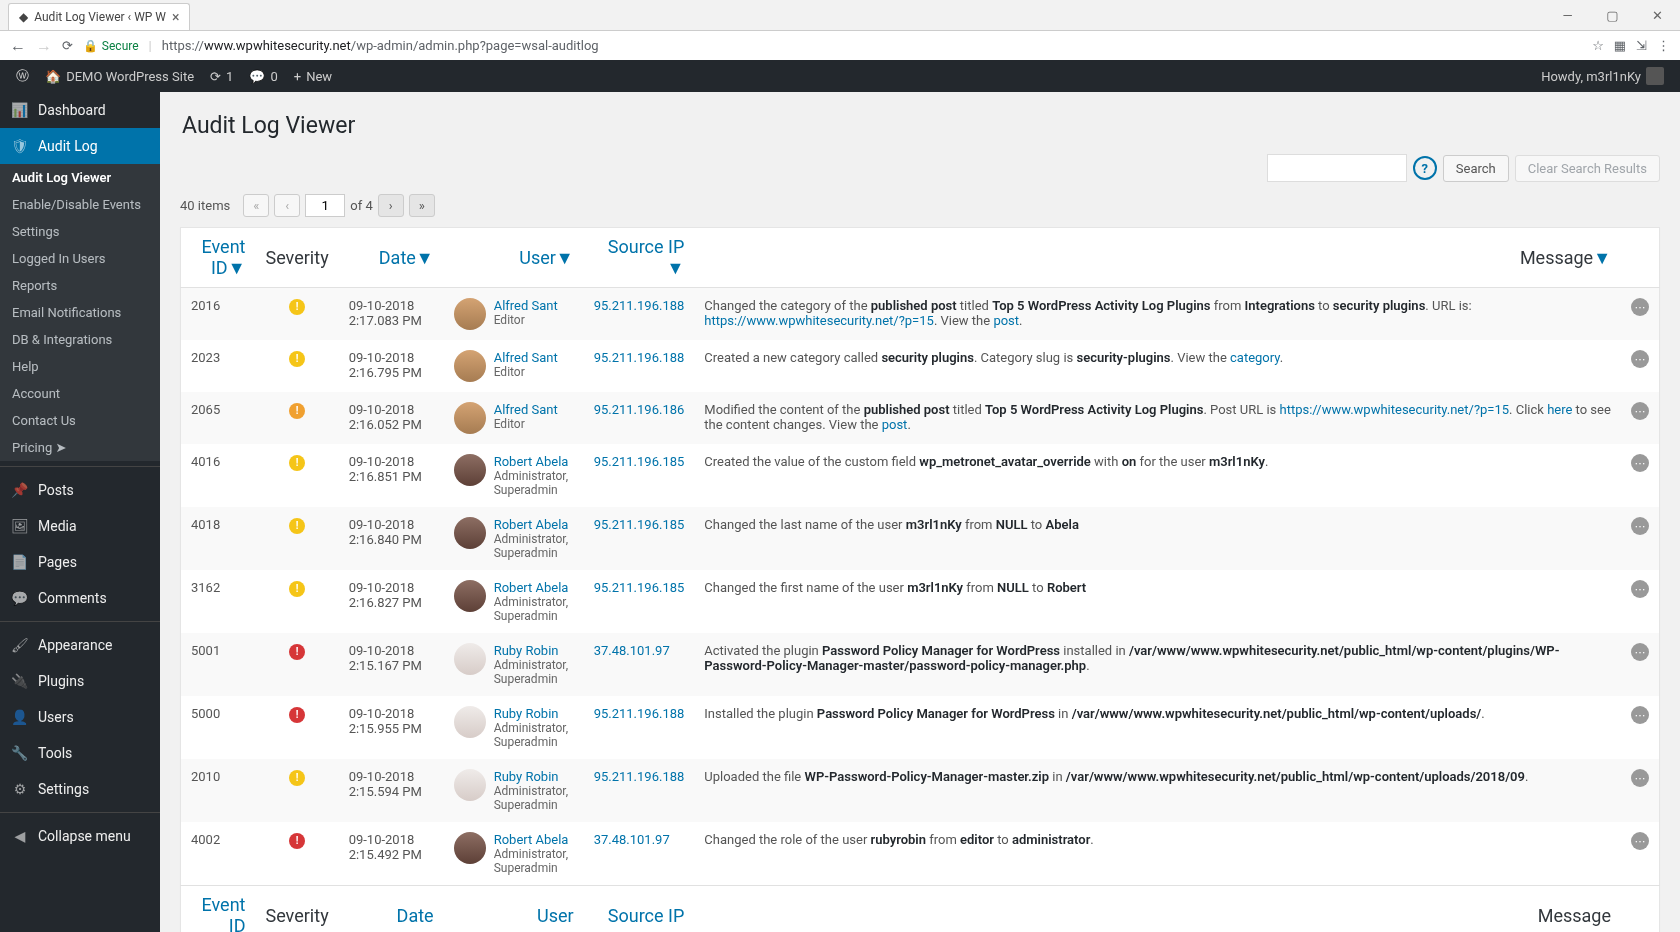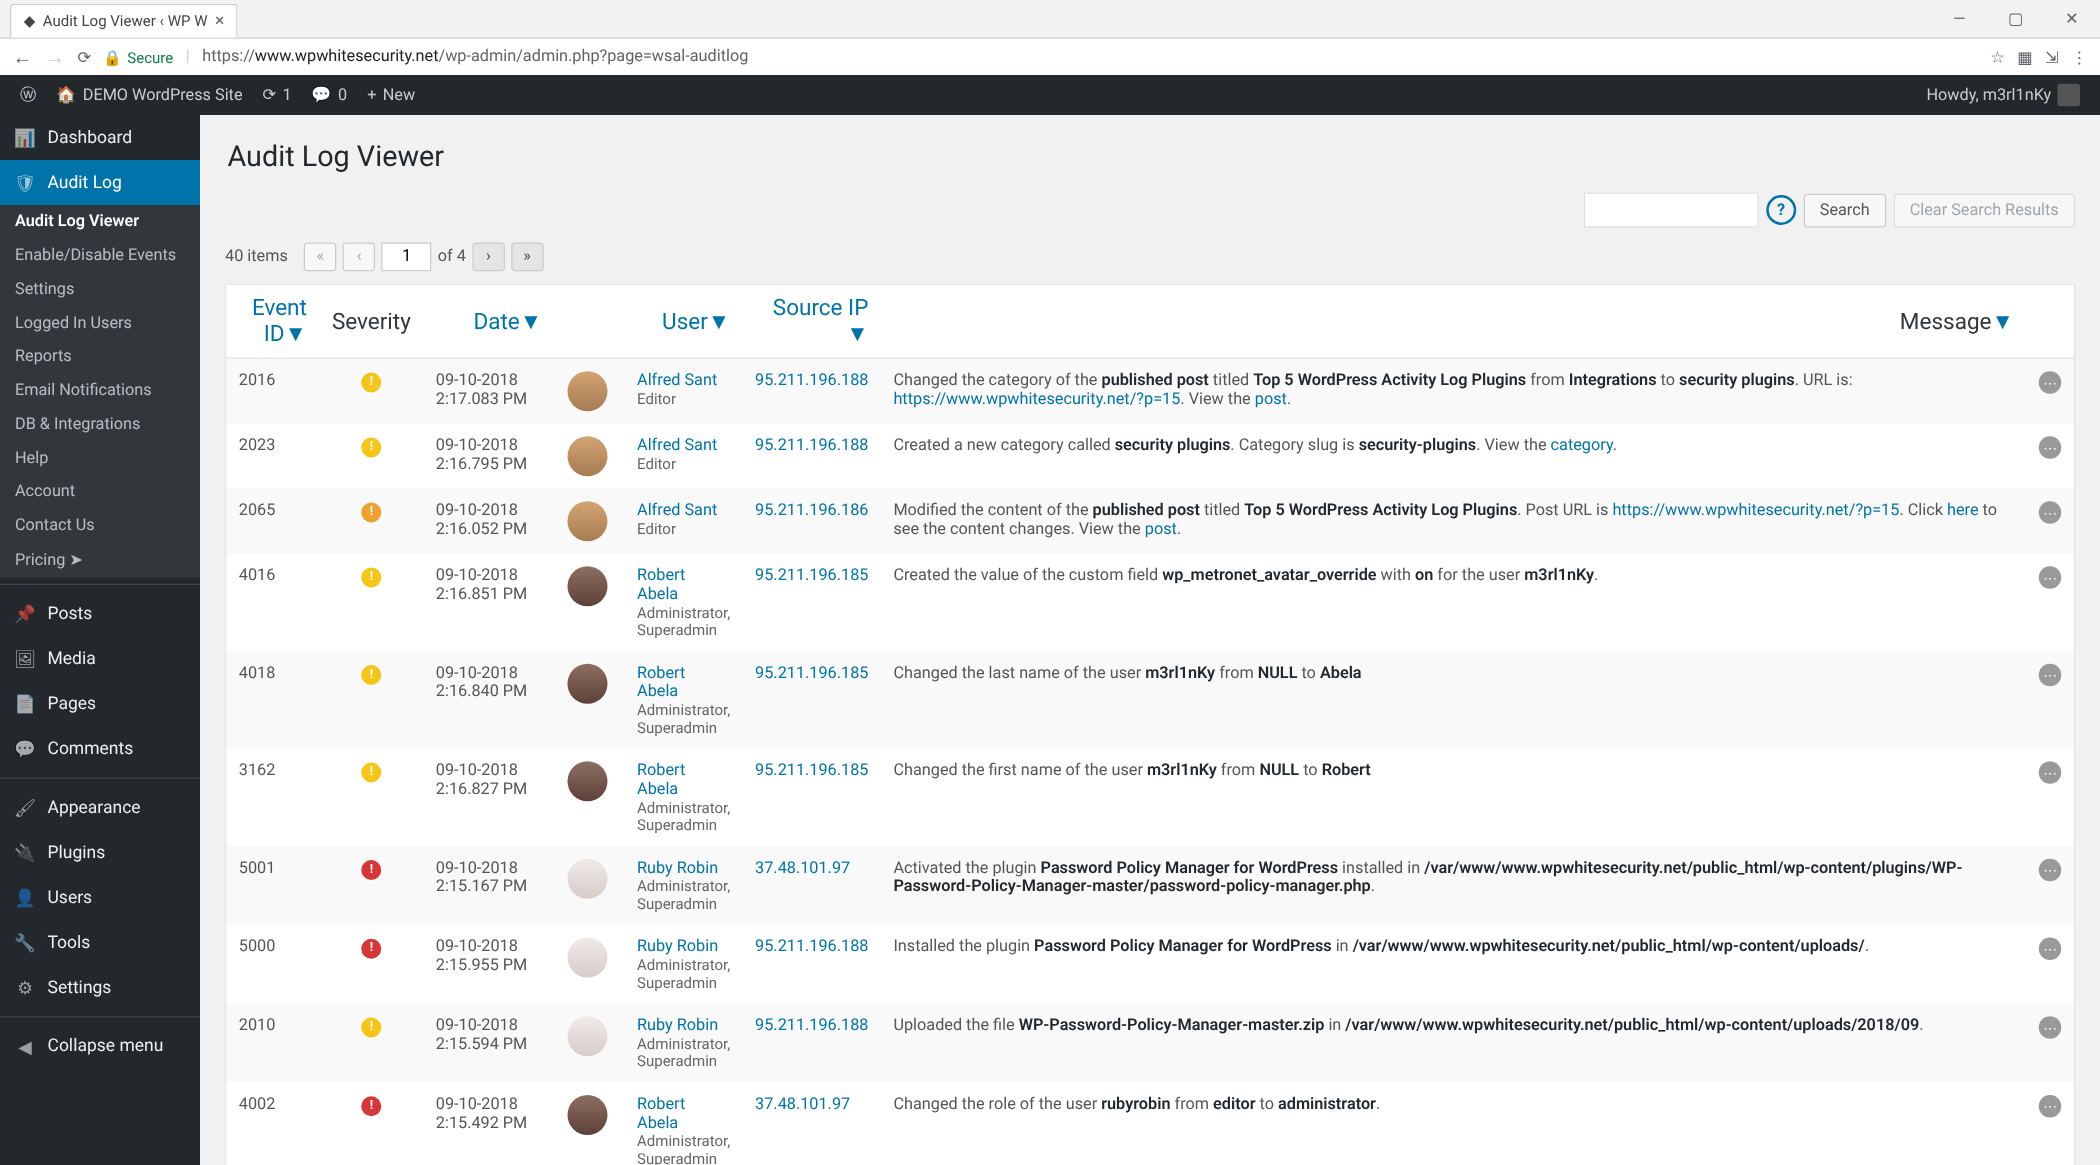--- a/index.html
+++ b/index.html
@@ -68,21 +68,21 @@
 .log-table tfoot th { border-top: 1px solid #e1e1e1; border-bottom: none; }
 
 .severity-dot { width: 16px; height: 16px; border-radius: 50%; display: inline-flex; align-items: center; justify-content: center; color: #fff; font-size: 10px; font-weight: bold; }
 .sev-warning { background: #f5c518; }
 .sev-warning::after { content: '!'; color: #fff; }
 .sev-high { background: #f0a030; }
 .sev-high::after { content: '!'; color: #fff; }
 .sev-critical { background: #d63638; }
 .sev-critical::after { content: '!'; color: #fff; }
 
-.user-cell { display: flex; gap: 24px; align-items: flex-start; }
+.user-cell { display: flex; gap: 8px; align-items: flex-start; }
 .avatar { width: 32px; height: 32px; border-radius: 50%; background: #ccc; flex-shrink: 0; }
 .avatar.a1 { background: linear-gradient(#d4a373, #a67c52); }
 .avatar.a2 { background: linear-gradient(#8d6e63, #5d4037); }
 .avatar.a3 { background: linear-gradient(#efebe9, #d7ccc8); }
 .user-name { color: #0073aa; }
 .user-role { color: #666; font-size: 12px; }
 
 .ip-link, .msg-link { color: #0073aa; cursor: pointer; }
 .bold { font-weight: 600; color: #23282d; }
 

